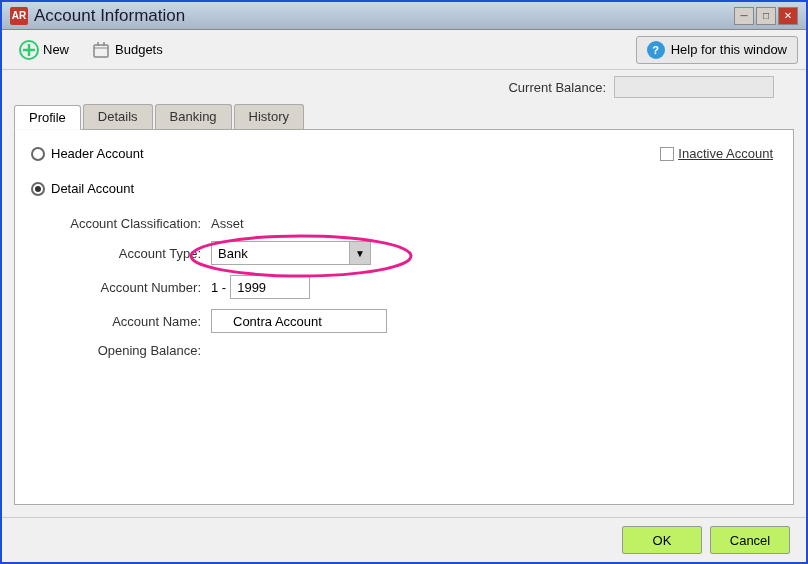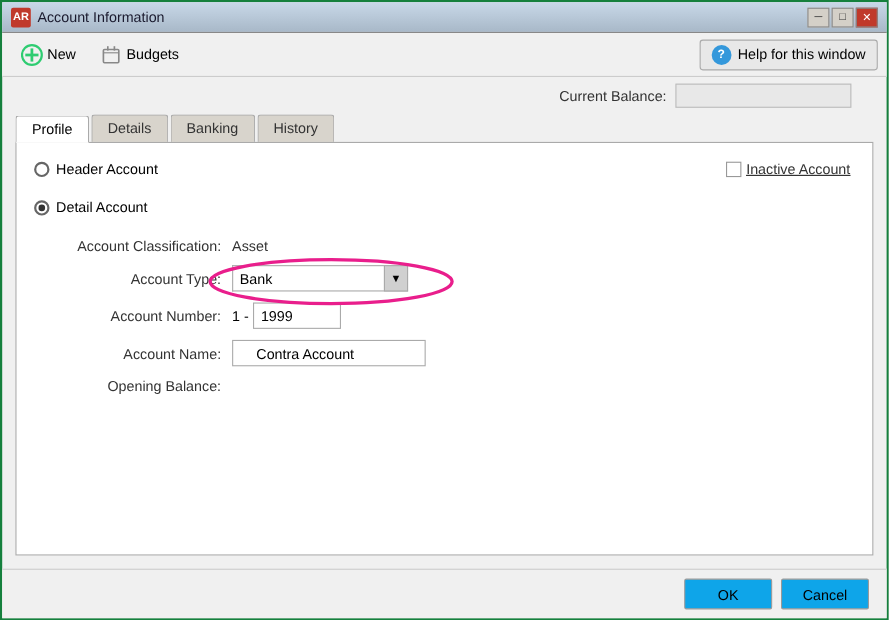--- a/index.html
+++ b/index.html
@@ -8,21 +8,21 @@
       font-size: 13px;
       background: #d4d0c8;
       width: 808px;
       height: 564px;
       overflow: hidden;
     }
     .window {
       width: 808px;
       height: 564px;
       background: #f0f0f0;
-      border: 2px solid #15803d;
+      border: 2px solid #1d4ed8;
       display: flex;
       flex-direction: column;
     }
     .title-bar {
       background: linear-gradient(to bottom, #c8d8e8, #a8b8c8);
       padding: 4px 8px;
       display: flex;
       align-items: center;
       gap: 6px;
       border-bottom: 1px solid #888;
@@ -35,21 +35,21 @@
       border-radius: 2px;
       display: flex;
       align-items: center;
       justify-content: center;
       color: white;
       font-size: 10px;
       font-weight: bold;
     }
     .title-bar-text {
       color: #1a1a2e;
-      font-size: 13px;
+      font-size: 17px;
       flex: 1;
     }
     .title-bar-buttons {
       display: flex;
       gap: 2px;
     }
     .title-btn {
       width: 20px;
       height: 18px;
       background: #d4d0c8;
@@ -300,21 +300,21 @@
       align-items: center;
       padding: 8px 16px;
       gap: 8px;
       border-top: 1px solid #ccc;
       background: #f0f0f0;
     }
     .footer-btn {
       width: 80px;
       height: 28px;
       border: 1px solid #999;
-      background: #0ea5e9;
+      background: #bef264;
       cursor: pointer;
       font-size: 13px;
       border-radius: 2px;
     }
   </style>
 </head>
 <body>
 
 <div class="window">
 

